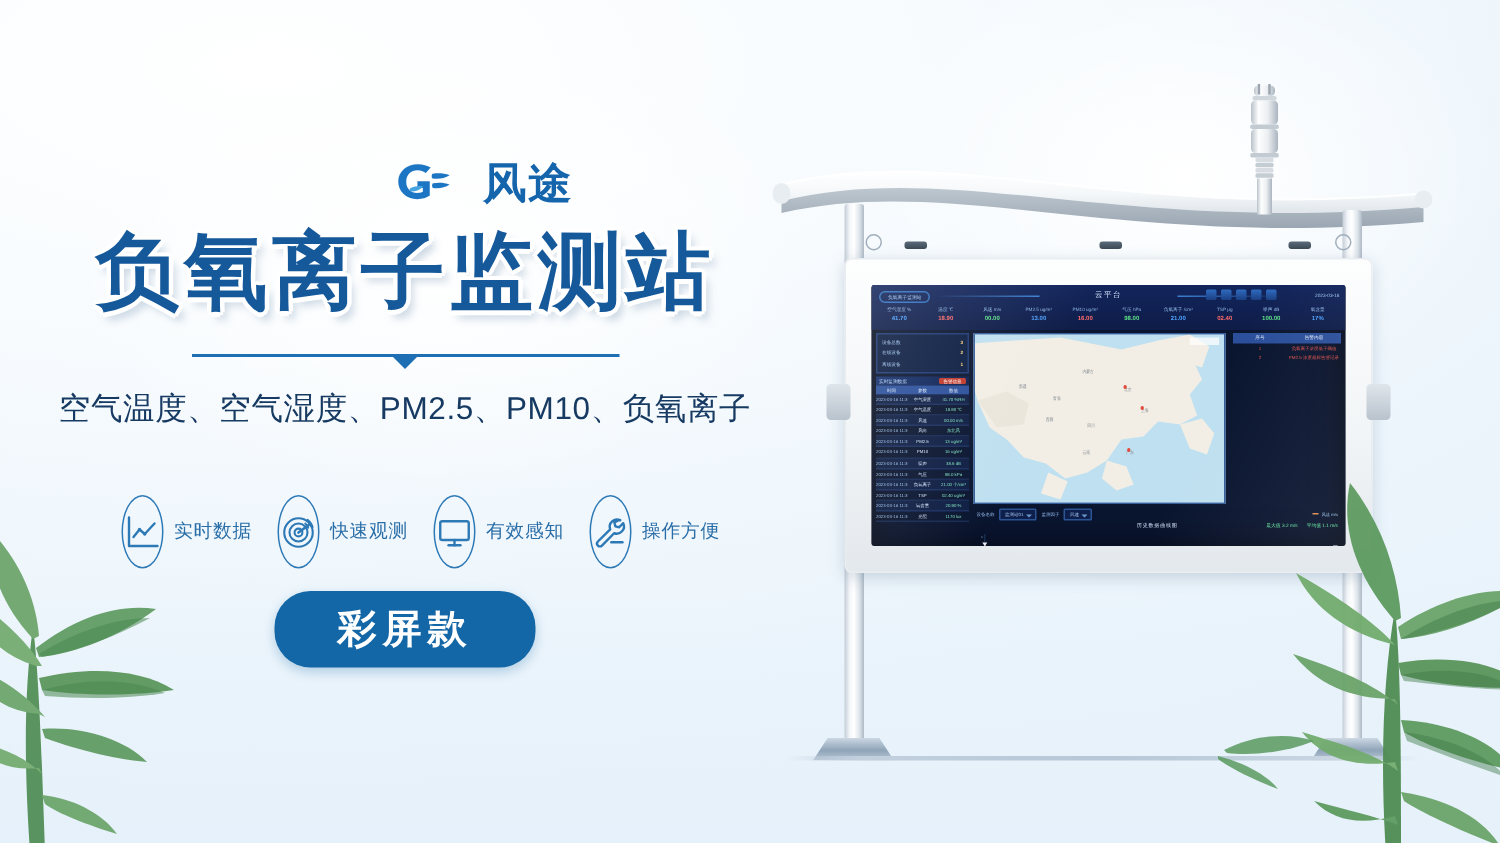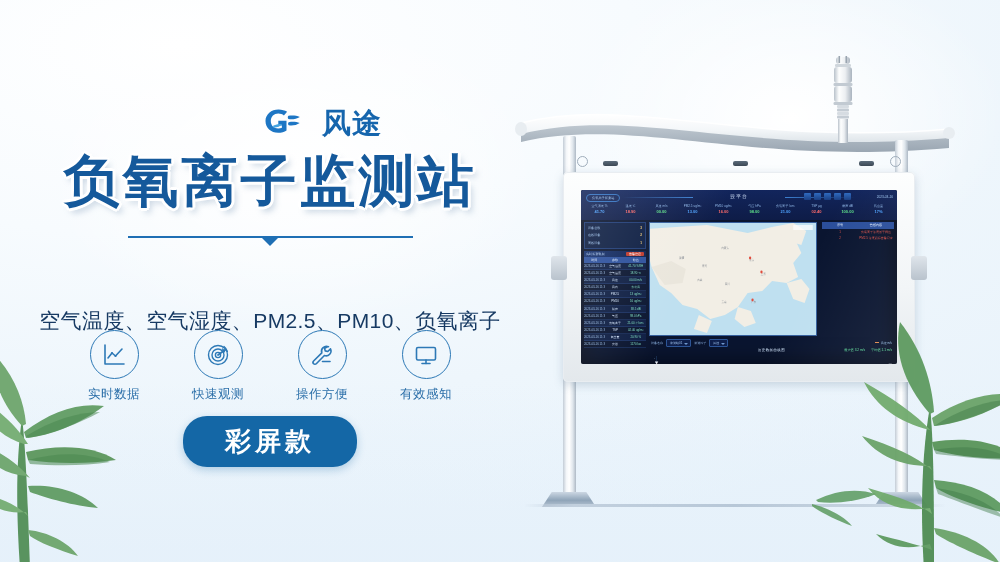--- a/index.html
+++ b/index.html
@@ -37,31 +37,31 @@
   }
 
   .rule{position:absolute;left:0;top:236px;width:540px;display:flex;justify-content:center;}
   .rule-line{width:285px;height:2px;background:#1f6fb4;position:relative;}
   .rule-line:after{content:"";position:absolute;left:50%;top:2px;transform:translateX(-50%);
     width:0;height:0;border-left:8px solid transparent;border-right:8px solid transparent;
     border-top:8px solid #1f6fb4;}
 
   .subtitle{position:absolute;left:0;top:258px;width:540px;text-align:center;
     font-size:21px;color:#173a63;line-height:1.42;letter-spacing:.4px;font-weight:400;}
-  .subtitle .ln{display:block;margin-top:48px;}
+  .subtitle .ln{display:block;}
 
   .features{position:absolute;left:0;top:330px;width:540px;
     display:flex;justify-content:center;gap:38px;}
-  .feat{width:66px;display:flex;flex-direction:column;align-items:center;gap:7px;}
+  .feat{width:66px;display:flex;flex-direction:row;align-items:center;gap:7px;}
   .feat-circle{width:47px;height:47px;border-radius:50%;border:1.6px solid #2d79b6;
     display:flex;align-items:center;justify-content:center;background:transparent;}
   .feat-circle svg{display:block;}
   .feat-label{font-size:12.5px;color:#2a6ea8;letter-spacing:.5px;white-space:nowrap;}
 
-  .badge{position:absolute;left:0;top:416px;width:540px;display:flex;justify-content:center;}
+  .badge{position:absolute;left:0;top:394px;width:540px;display:flex;justify-content:center;}
   .badge-pill{background:#1467a6;color:#ffffff;border-radius:24px;
     padding:8px 42px;font-size:26px;font-weight:700;letter-spacing:4px;
     box-shadow:0 3px 8px rgba(20,103,166,.28);}
 
   
   .station{position:absolute;left:505px;top:40px;width:460px;height:500px;}
 
   
   .canopy{position:absolute;left:10px;top:68px;width:440px;height:62px;}
 
@@ -238,36 +238,36 @@
             <path d="M19 4.5c1.8 1.4 3 3.2 3.4 5" stroke-width="1.3"></path>
             <path d="M17.5 7c1 .8 1.7 1.8 2 2.9" stroke-width="1.3"></path>
           </svg>
         </span>
         <span class="feat-label">快速观测</span>
       </div>
 
       <div class="feat">
         <span class="feat-circle">
           <svg width="26" height="26" viewBox="0 0 26 26" fill="none" stroke="#2d79b6" stroke-width="1.6" stroke-linecap="round" stroke-linejoin="round">
-            <path d="M19.5 4.8a4.9 4.9 0 0 0-6.7 6.1L4.6 19a1.9 1.9 0 0 0 2.7 2.7l8.1-8.2a4.9 4.9 0 0 0 6.1-6.7l-2.7 2.7-2.6-.6-.6-2.6 2.9-1.5z"></path>
-            <path d="M13.5 19.5h7.5"></path>
-          </svg>
-        </span>
-        <span class="feat-label">操作方便</span>
-      </div>
-
-      <div class="feat">
-        <span class="feat-circle">
-          <svg width="26" height="26" viewBox="0 0 26 26" fill="none" stroke="#2d79b6" stroke-width="1.6" stroke-linecap="round" stroke-linejoin="round">
             <rect x="3.5" y="5.5" width="19" height="12.5" rx="1.4"></rect>
             <path d="M9 21.5h8"></path>
             <path d="M13 18v3.5"></path>
           </svg>
         </span>
         <span class="feat-label">有效感知</span>
+      </div>
+
+      <div class="feat">
+        <span class="feat-circle">
+          <svg width="26" height="26" viewBox="0 0 26 26" fill="none" stroke="#2d79b6" stroke-width="1.6" stroke-linecap="round" stroke-linejoin="round">
+            <path d="M19.5 4.8a4.9 4.9 0 0 0-6.7 6.1L4.6 19a1.9 1.9 0 0 0 2.7 2.7l8.1-8.2a4.9 4.9 0 0 0 6.1-6.7l-2.7 2.7-2.6-.6-.6-2.6 2.9-1.5z"></path>
+            <path d="M13.5 19.5h7.5"></path>
+          </svg>
+        </span>
+        <span class="feat-label">操作方便</span>
       </div>
     </div>
 
     <div class="badge">
       <span class="badge-pill">彩屏款</span>
     </div>
   </div>
 
   <div class="station">
 

